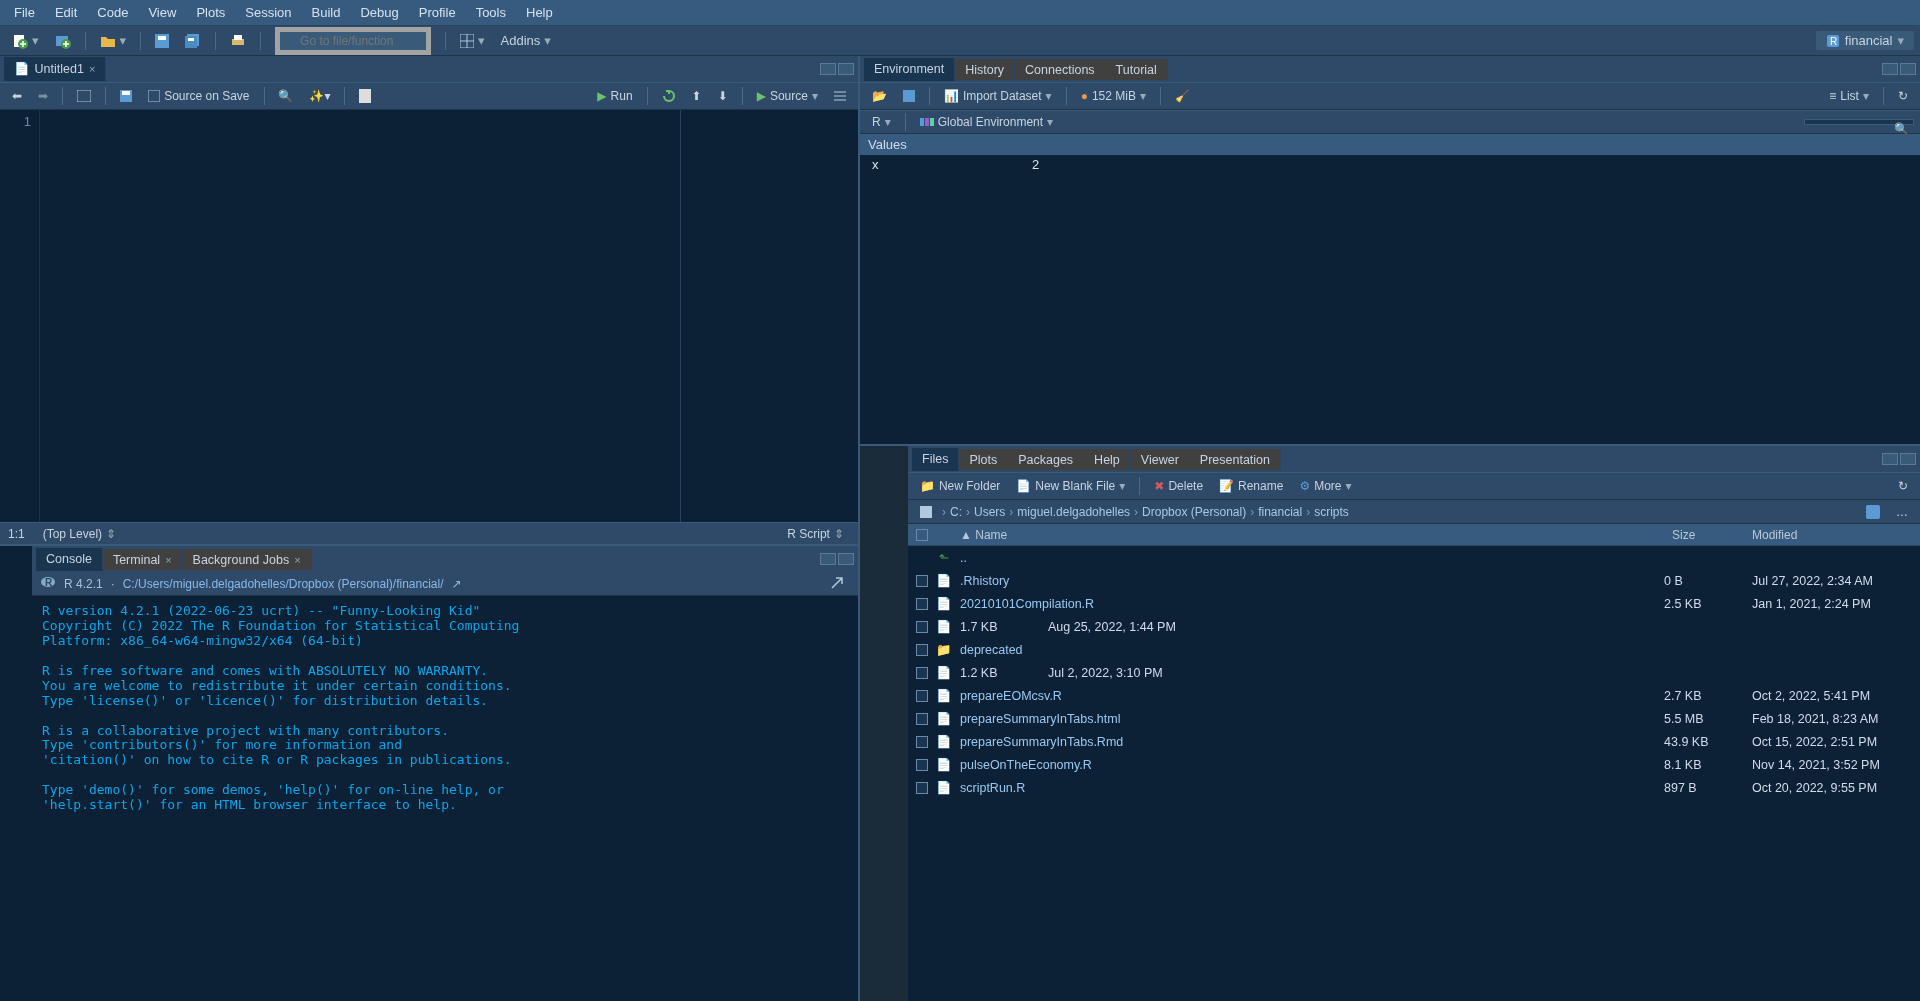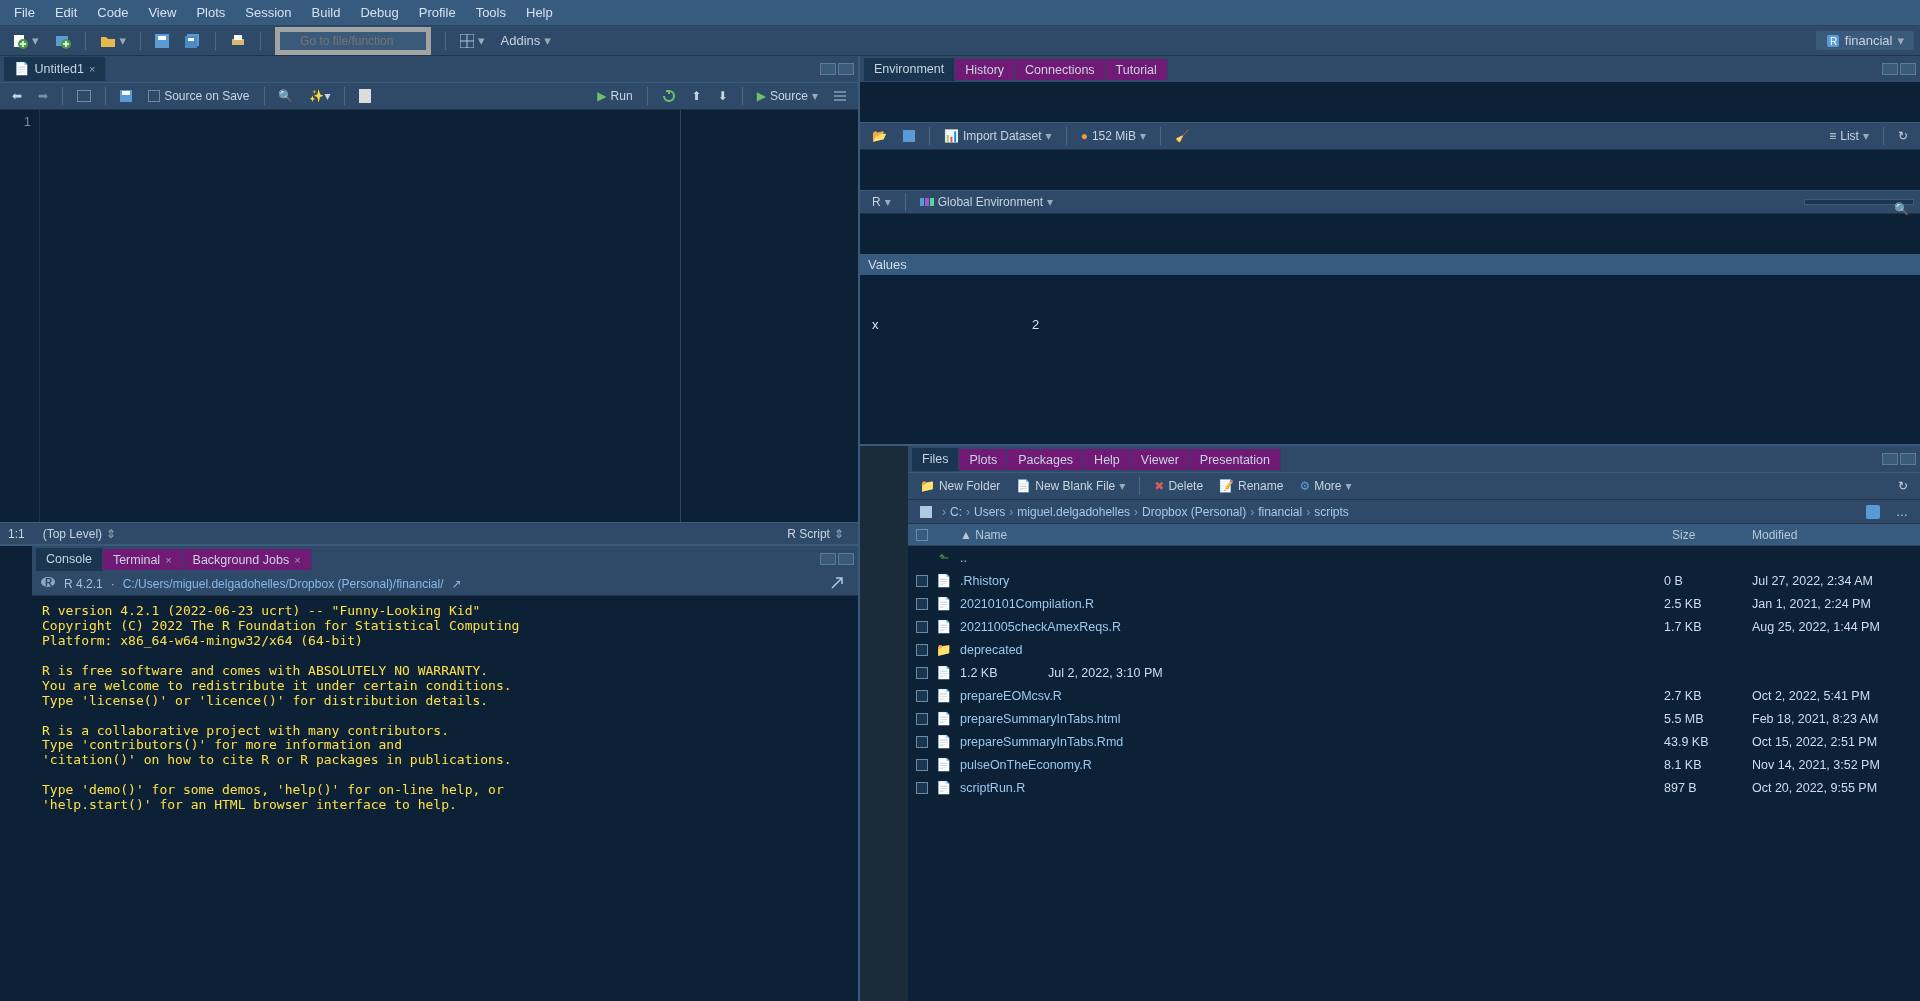--- a/index.html
+++ b/index.html
@@ -10,36 +10,36 @@
 .tb-btn { display: inline-flex; align-items: center; padding: 2px 6px; cursor: pointer; border-radius: 2px; gap: 4px; }
 .tb-sep { width: 1px; height: 18px; background: #4a6a8a; margin: 0 4px; }
 .tb-input { background: #3a5a7a; border: 5px solid #a3a3a3; color: #b0c0d0; padding: 2px 20px; width: 156px; font-size: 12px; }
 .tb-right { margin-left: auto; display: flex; align-items: center; gap:4px;}
 .project { background: #3a5a7a; padding: 2px 10px; border-radius: 2px; cursor: pointer; display:flex; align-items:center; gap:5px;}
 .main { display: flex; height: calc(1001px - 56px); }
 .col-left { width: 860px; display: flex; flex-direction: column; border-right: 2px solid #3a5a7a; }
 .col-right { flex: 1; display: flex; flex-direction: column; }
 .pane { display: flex; flex-direction: column; background: #0d2136; }
 .tabbar { background: #2e4a68; height: 26px; display: flex; align-items: center; padding-left: 4px; gap: 0; }
-.tab { background: #701a75; padding: 4px 10px 3px; border-right: 1px solid #2a4560; cursor: pointer; display: flex; align-items: center; gap: 5px; font-size: 12.5px;}
+.tab { background: #404040; padding: 4px 10px 3px; border-right: 1px solid #2a4560; cursor: pointer; display: flex; align-items: center; gap: 5px; font-size: 12.5px;}
 .tab.active { background: #1a3550; border-bottom: 2px solid #1a3550; }
 .tab .close { color: #8aa; font-size: 11px; cursor: pointer; }
 .tabbar .winctrl { margin-left: auto; display: flex; gap: 2px; padding-right: 4px;}
 .winctrl span { width: 16px; height: 12px; background: #4a6a8a; cursor: pointer; display:inline-block;}
 .subtoolbar { background: #2e4a68; height: 28px; display: flex; align-items: center; padding: 0 6px; gap: 4px; border-top: 1px solid #3a5a7a; border-bottom: 1px solid #1f3448; font-size:12px;}
 .editor { flex: 1; background: #0d2136; display: flex; font-family: Consolas, monospace; font-size: 13px; position: relative; }
 .gutter { width: 40px; background: #0d2136; color: #6a8aaa; text-align: right; padding: 4px 8px 0 0; border-right: 1px solid #1a3550; }
 .editor-body { flex: 1; padding: 4px; position: relative; }
 .editor-body .vline { position: absolute; left: 640px; top:0; bottom:0; width:1px; background:#2a4560; }
 .statusbar { background: #2e4a68; height: 22px; display: flex; align-items: center; padding: 0 8px; font-size: 12px; gap: 12px; border-top: 1px solid #3a5a7a;}
 .statusbar .right { margin-left: auto; display:flex; gap:8px; align-items:center;}
 .console-pane { flex: 1; display: flex; flex-direction: column; padding-left: 32px; }
 .console-head { background: #2e4a68; height: 24px; display: flex; align-items: center; padding: 0 8px; gap: 8px; font-size: 12px; color:#a8c0d8; border-bottom:1px solid #1f3448;}
-.console-body { flex: 1; background: #0d2136; padding: 8px 10px; font-family: Consolas, monospace; font-size: 13px; color: #fde047; white-space: pre; overflow: hidden; line-height: 1.15;}
-.env-pane { height: 390px; border-bottom: 2px solid #3a5a7a; gap: 40px; }
+.console-body { flex: 1; background: #0d2136; padding: 8px 10px; font-family: Consolas, monospace; font-size: 13px; color: #0ea5e9; white-space: pre; overflow: hidden; line-height: 1.15;}
+.env-pane { height: 390px; border-bottom: 2px solid #3a5a7a; }
 .env-header { background: #375a7f; padding: 3px 8px; color: #d0dcec; font-size:13px;}
 .env-row { display: flex; padding: 2px 12px; }
 .env-row .k { width: 160px; color:#d8e4f0;}
 .env-row .v { color:#d8e4f0;}
 .search { background:#1a3550; border:1px solid #3a5a7a; padding:2px 20px 2px 6px; width:110px; position:relative;}
 .files-pane { flex: 1; margin-left: 48px; }
 .breadcrumb { background: #2e4a68; height: 24px; display: flex; align-items: center; padding: 0 6px; font-size: 12px; gap: 4px; border-bottom:1px solid #1f3448;}
 .crumb { color: #a8c8e8; cursor: pointer; }
 .crumb-sep { color: #7a9aba; }
 .filehead { background: #375a7f; height: 22px; display: flex; align-items: center; padding: 0 8px; font-size: 12px; color:#b8c8d8; border-bottom:1px solid #2a4560;}
@@ -463,21 +463,20 @@
             <div class="frow">
               <span class="chk"></span>
               <span class="ico">📄</span>
               <span class="fname">20210101Compilation.R</span>
               <span class="fsize">2.5 KB</span>
               <span class="fmod">Jan 1, 2021, 2:24 PM</span>
             </div>
             <div class="frow">
               <span class="chk"></span>
               <span class="ico">📄</span>
-              <span class="fname">20211005checkAmexReqs.R</span>
               <span class="fsize">1.7 KB</span>
               <span class="fmod">Aug 25, 2022, 1:44 PM</span>
             </div>
             <div class="frow">
               <span class="chk"></span>
               <span class="ico">📁</span>
               <span class="fname">deprecated</span>
               <span class="fsize"></span>
               <span class="fmod"></span>
             </div>

